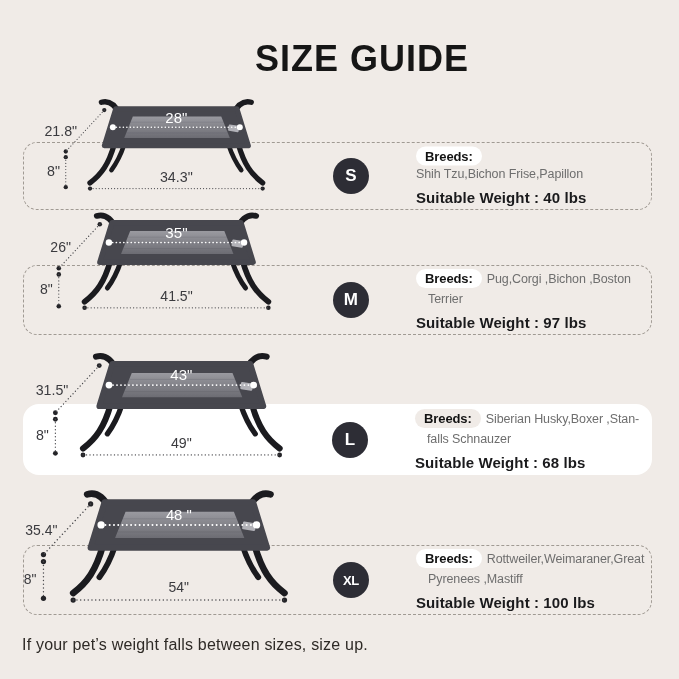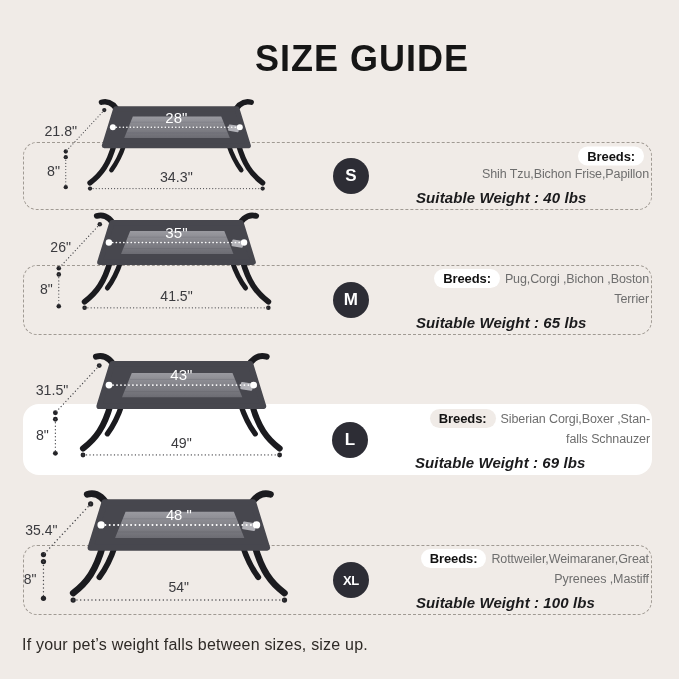--- a/index.html
+++ b/index.html
@@ -23,31 +23,31 @@
   .badge{
     position:absolute;left:309px;top:50%;transform:translateY(-50%);
     width:36px;height:36px;border-radius:50%;background:var(--badge);
     color:#ffffff;display:flex;align-items:center;justify-content:center;
     font-weight:700;font-size:17px;letter-spacing:0.3px;
   }
   .row-xl .badge{font-size:13px;letter-spacing:-0.3px;}
   .row-text{
     position:absolute;left:392px;right:2px;top:50%;transform:translateY(-50%);
   }
-  .breeds{margin:0;font-size:12.5px;line-height:17px;color:#6e6e6e;letter-spacing:-0.1px;text-align:right;}
+  .breeds{margin:0;font-size:12.5px;line-height:17px;color:#6e6e6e;letter-spacing:-0.1px;}
   .pill{
     display:inline-block;background:#ffffff;border-radius:11px;
     padding:2px 9px;margin-right:5px;
     color:#121212;font-weight:700;font-size:13px;line-height:15px;
   }
   .row-l .pill{background:var(--bg);}
   .b1{white-space:nowrap;}
   .b2{display:block;margin-top:3px;margin-left:12px;}
   .b2:empty{margin-top:0;}
-  .weight{margin:6px 0 0 0;font-size:15px;font-weight:700;color:#1a1a1c;letter-spacing:0.1px;font-style:italic;}
+  .weight{margin:6px 0 0 0;font-size:15px;font-weight:700;color:#1a1a1c;letter-spacing:0.1px;}
   .footnote{
     position:absolute;left:22px;top:636px;font-size:16px;color:#2e2a26;letter-spacing:0.2px;
   }
   svg.bed{position:absolute;overflow:visible;}
   .tube{fill:none;stroke:#1b1b1f;stroke-width:7.5;stroke-linecap:round;}
   .tube.thin{stroke-width:6.5;}
   .fabric{fill:#47474e;stroke:#47474e;stroke-width:7;stroke-linejoin:round;}
   .meshline{stroke:#565660;stroke-width:1;opacity:0.28;fill:none;}
   .wline{stroke:#ffffff;stroke-width:2.2;stroke-linecap:round;stroke-dasharray:0.1 4.8;fill:none;}
   .dotline{stroke:#4a4a4e;stroke-width:1.6;stroke-linecap:round;stroke-dasharray:0.1 4.2;fill:none;}
@@ -76,31 +76,31 @@
       <p class="weight">Suitable Weight : 40 lbs</p>
     </div>
   </div>
 
   <div class="size-box dashed row-m" style="top:265px;height:70px;">
     <div class="badge">
         <span>M</span>
       </div>
     <div class="row-text">
       <p class="breeds"><span class="pill">Breeds:</span><span class="b1">Pug,Corgi ,Bichon ,Boston</span><span class="b2">Terrier</span></p>
-      <p class="weight">Suitable Weight : 65 lbs</p>
+      <p class="weight">Suitable Weight : 97 lbs</p>
     </div>
   </div>
 
   <div class="size-box solid row-l" style="top:404px;height:71px;">
     <div class="badge">
         <span>L</span>
       </div>
     <div class="row-text">
-      <p class="breeds"><span class="pill">Breeds:</span><span class="b1">Siberian Corgi,Boxer ,Stan-</span><span class="b2">falls Schnauzer</span></p>
-      <p class="weight">Suitable Weight : 69 lbs</p>
+      <p class="breeds"><span class="pill">Breeds:</span><span class="b1">Siberian Husky,Boxer ,Stan-</span><span class="b2">falls Schnauzer</span></p>
+      <p class="weight">Suitable Weight : 68 lbs</p>
     </div>
   </div>
 
   <div class="size-box dashed row-xl" style="top:545px;height:70px;">
     <div class="badge">
         <span>XL</span>
       </div>
     <div class="row-text">
       <p class="breeds"><span class="pill">Breeds:</span><span class="b1">Rottweiler,Weimaraner,Great</span><span class="b2">Pyrenees ,Mastiff</span></p>
       <p class="weight">Suitable Weight : 100 lbs</p>

